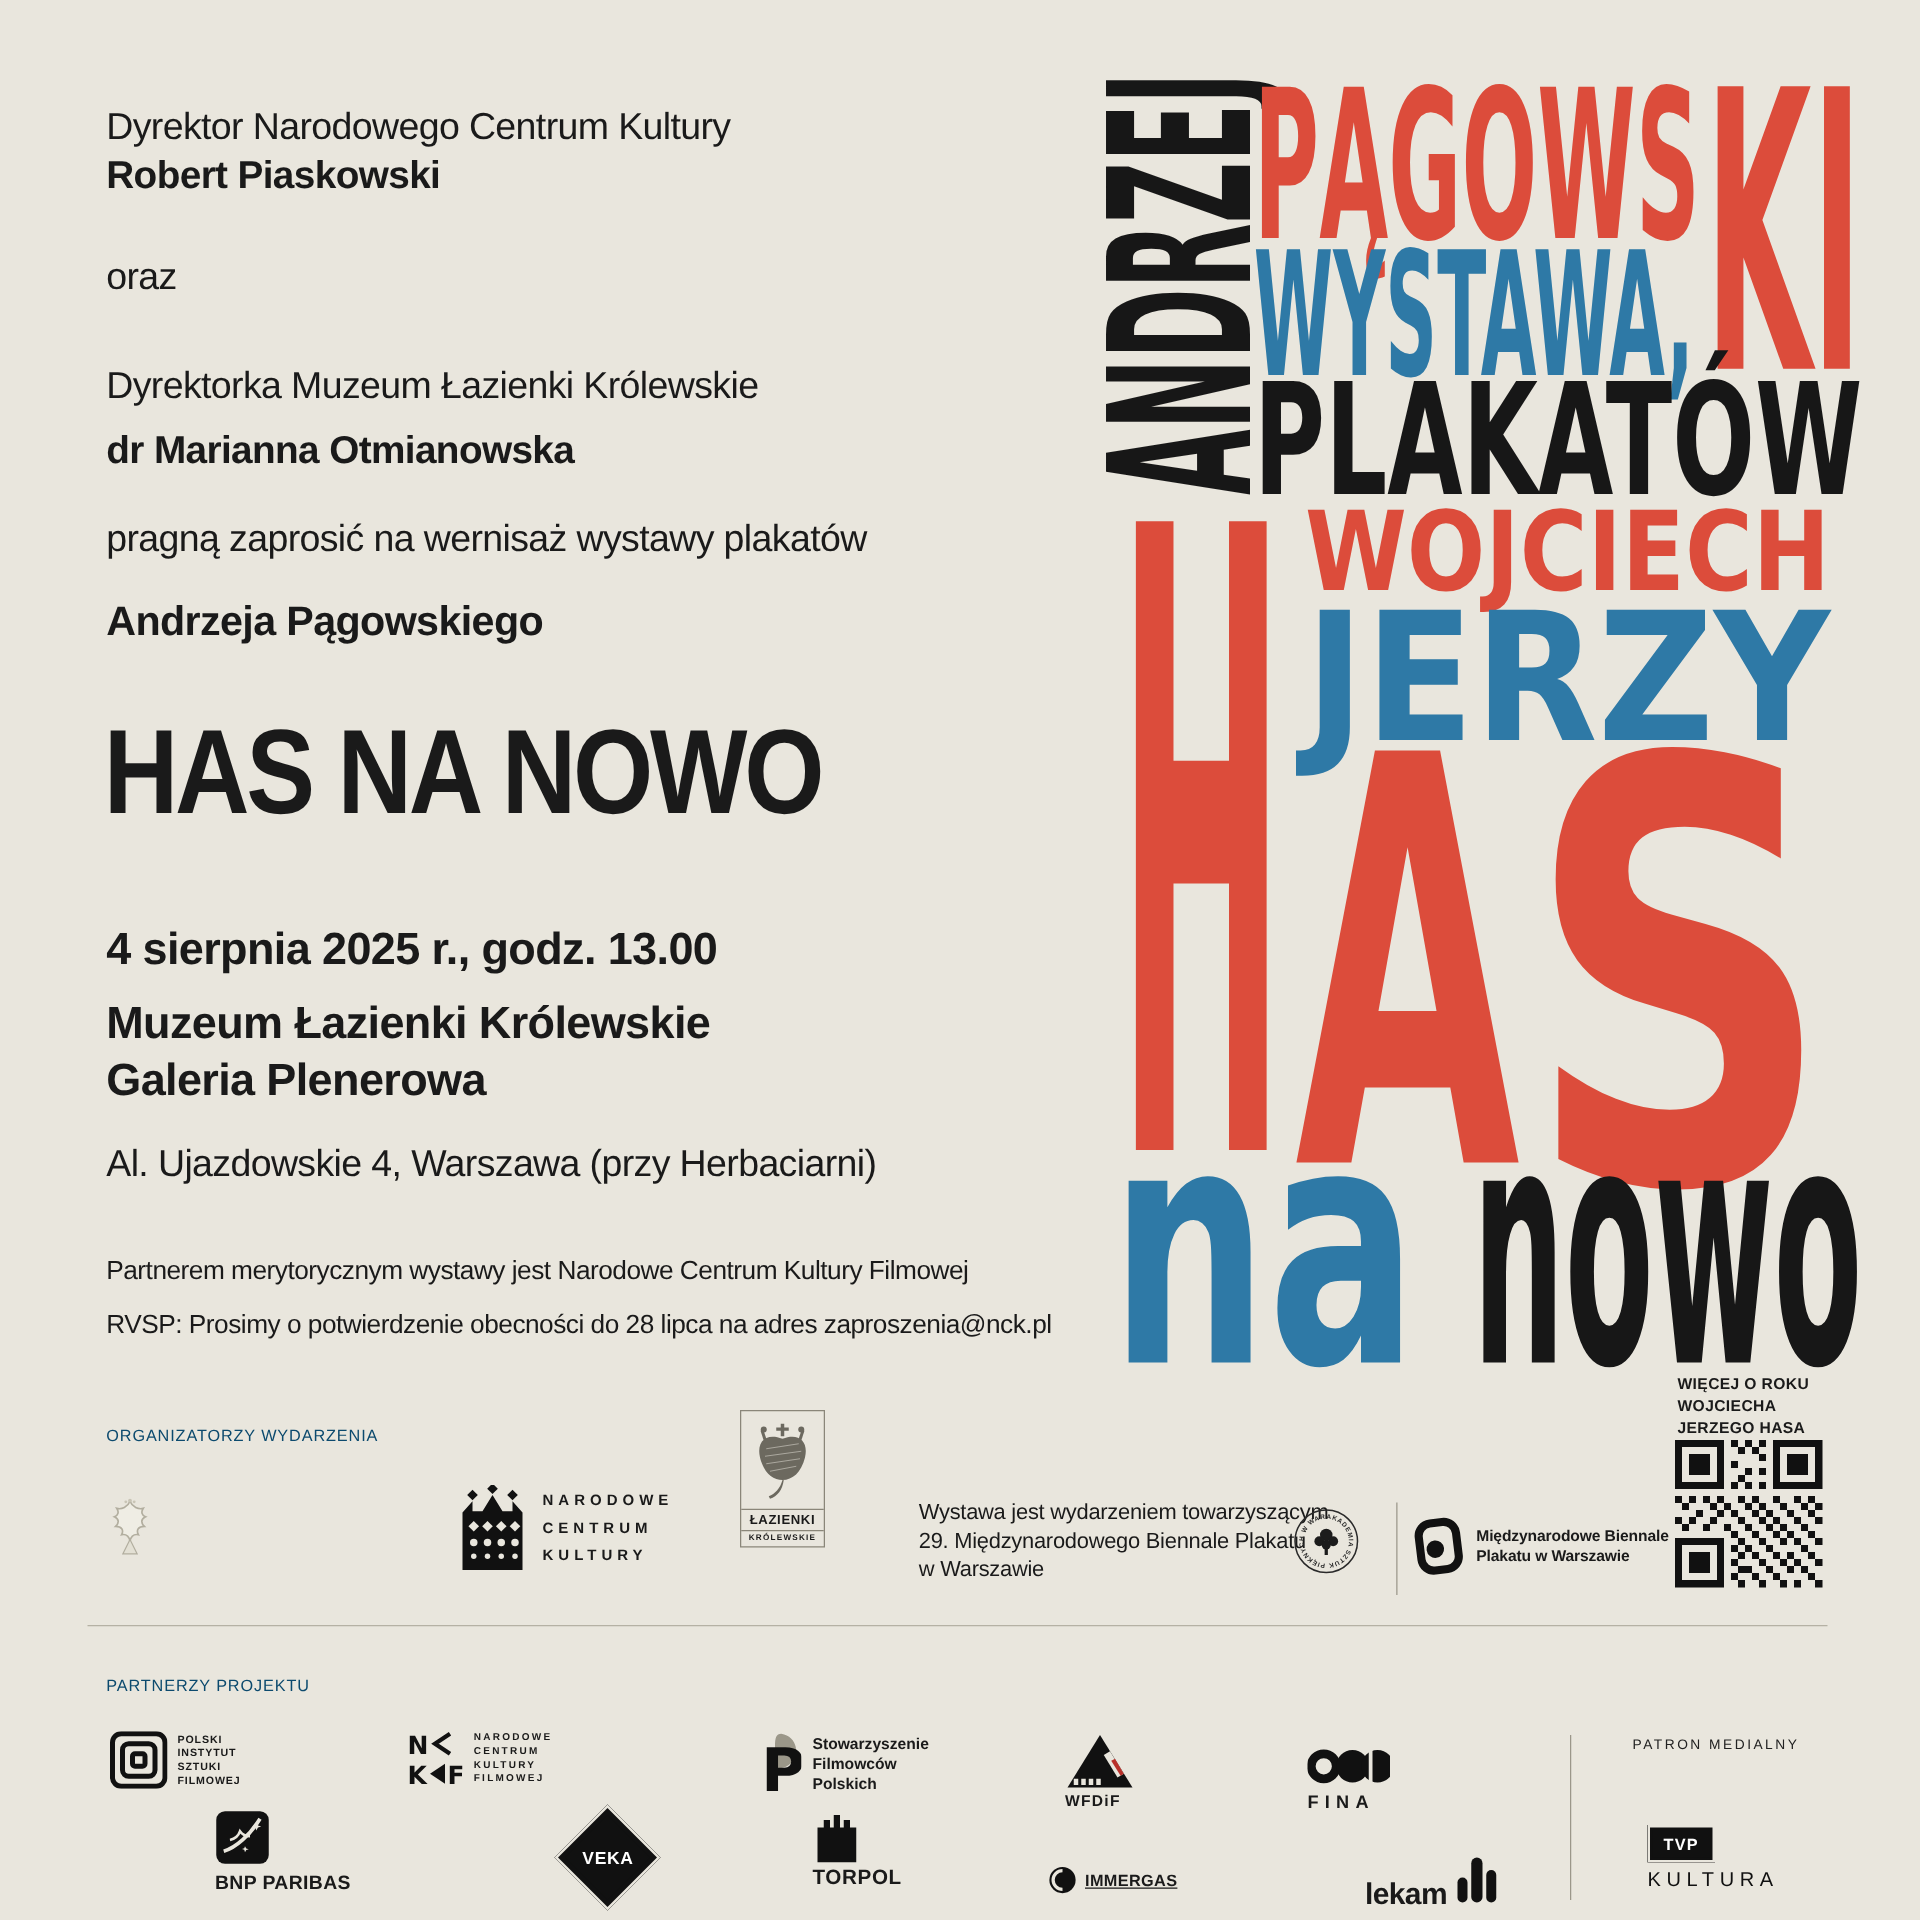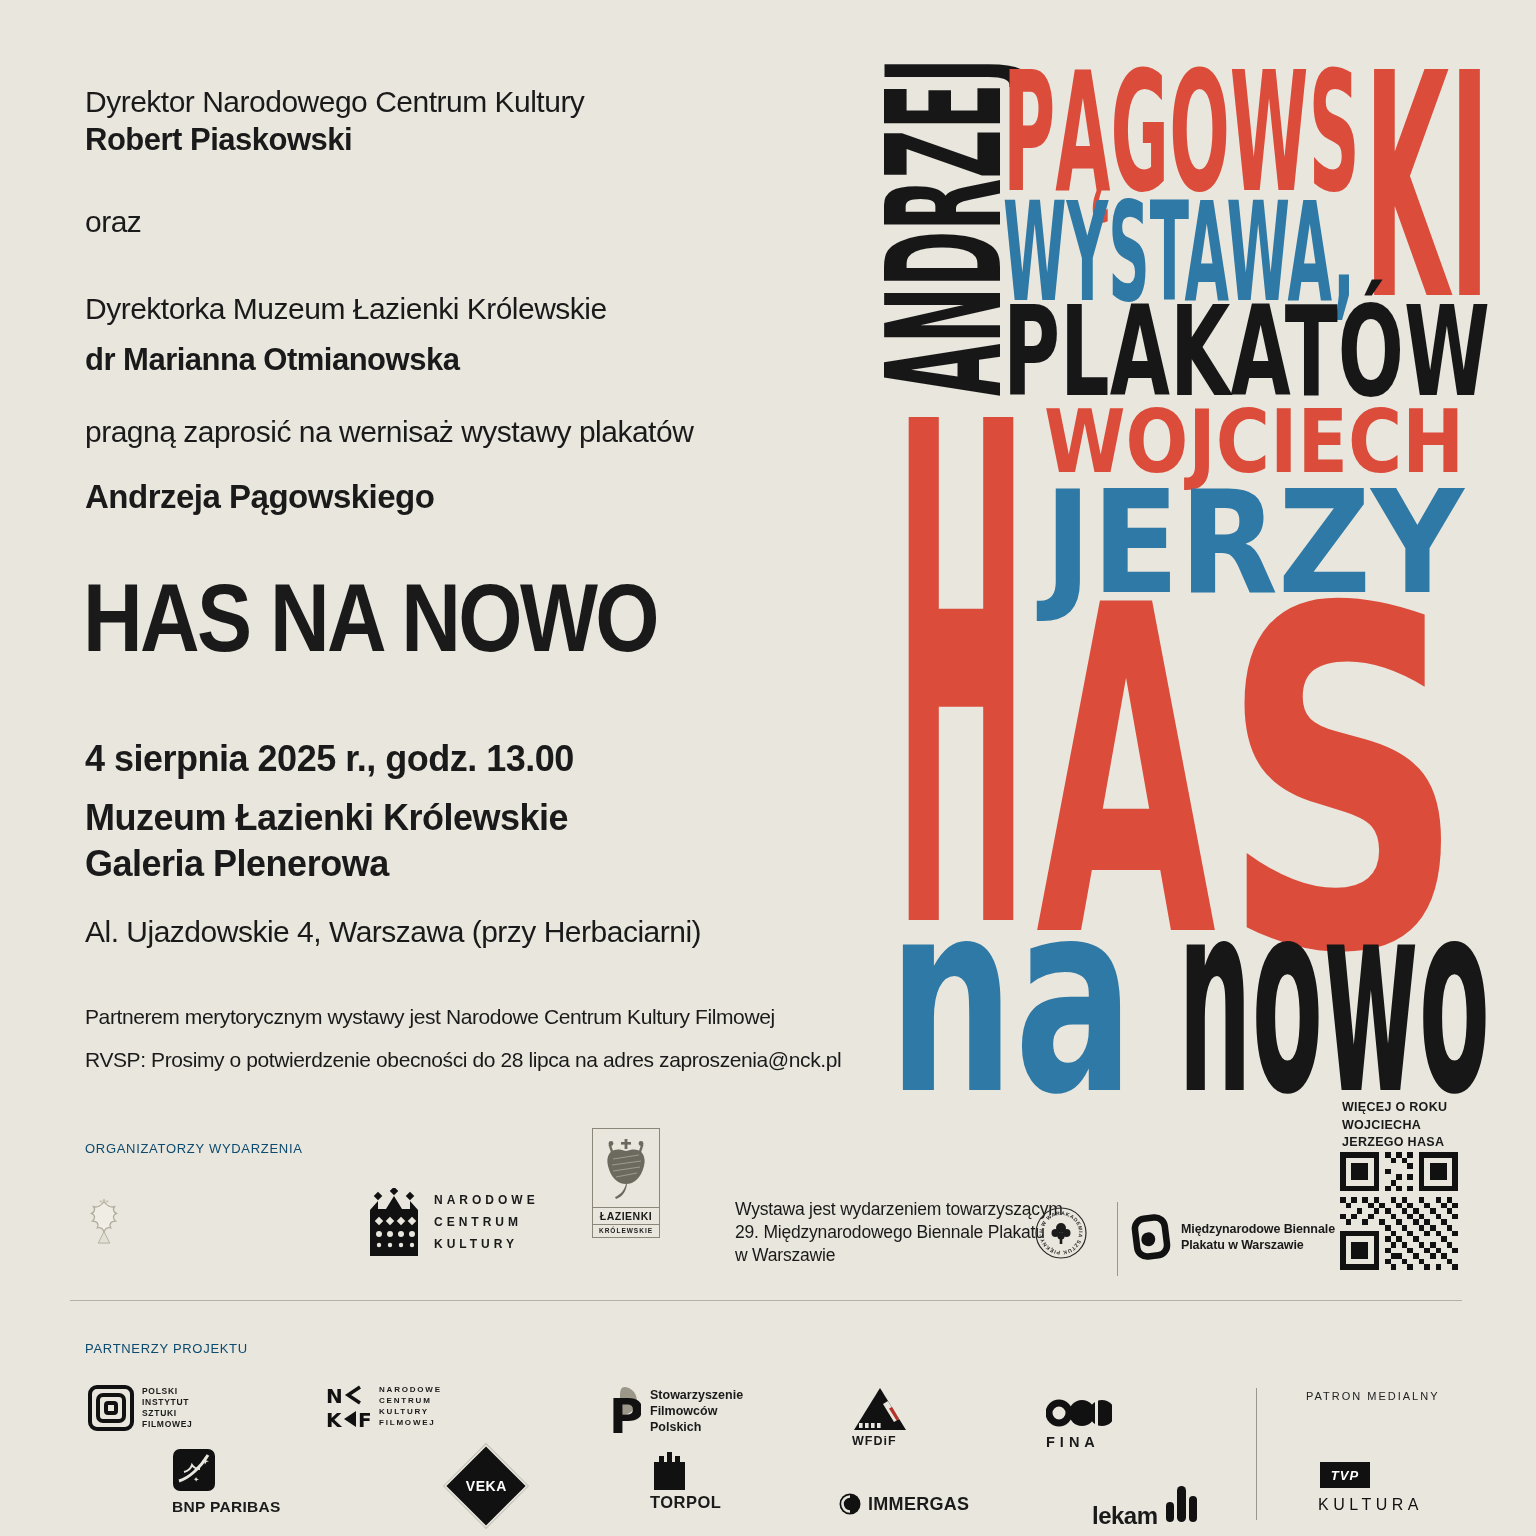--- a/index.html
+++ b/index.html
@@ -50,26 +50,26 @@
   .bnp-label{font-size:15.5px;font-weight:bold;letter-spacing:0.3px;margin-top:6px;}
   .veka-outer{width:92px;height:92px;display:flex;align-items:center;justify-content:center;}
   .veka-diamond{
     width:60px;height:60px;background:#111;transform:rotate(45deg);
     box-shadow:inset 0 0 0 2px #e9e6dd, inset 0 0 0 6px #111;
     display:flex;align-items:center;justify-content:center;
   }
   .veka-diamond span{transform:rotate(-45deg);color:#fff;font-weight:bold;font-size:14px;letter-spacing:0.5px;}
   .torpol-label{font-size:16.5px;font-weight:bold;letter-spacing:0.5px;margin-top:3px;}
   .immergas{display:flex;gap:6px;align-items:center;}
-  .immergas-label{font-size:18px;font-weight:bold;letter-spacing:0.3px;}
+  .immergas-label{font-size:13px;font-weight:bold;letter-spacing:0.3px;text-decoration:underline;}
   .lekam{display:flex;gap:7px;align-items:flex-end;}
   .lekam-label{font-size:24px;font-weight:bold;letter-spacing:-0.5px;}
   .patron-label{font-size:11px;letter-spacing:2px;color:#222;}
   .tvp-box{width:54px;height:30px;background:#111;display:flex;align-items:center;justify-content:center;
-    box-shadow:inset 0 0 0 2px #e9e6dd, inset 0 0 0 4px #111;font-style:italic;}
+    box-shadow:inset 0 0 0 2px #e9e6dd, inset 0 0 0 4px #111;}
   .tvp-box span{color:#fff;font-size:13px;font-weight:bold;letter-spacing:1px;}
   .tvp-sub{font-size:16px;letter-spacing:4.5px;margin-top:6px;color:#111;font-weight:500;}
 </style>
 </head>
 <body>
 
 <div class="abs lt t30" style="top:85px">Dyrektor Narodowego Centrum Kultury</div>
 <div class="abs lt b31" style="top:122px">Robert Piaskowski</div>
 <div class="abs lt t30" style="top:205px">oraz</div>
 <div class="abs lt t30" style="top:292px">Dyrektorka Muzeum Łazienki Królewskie</div>

